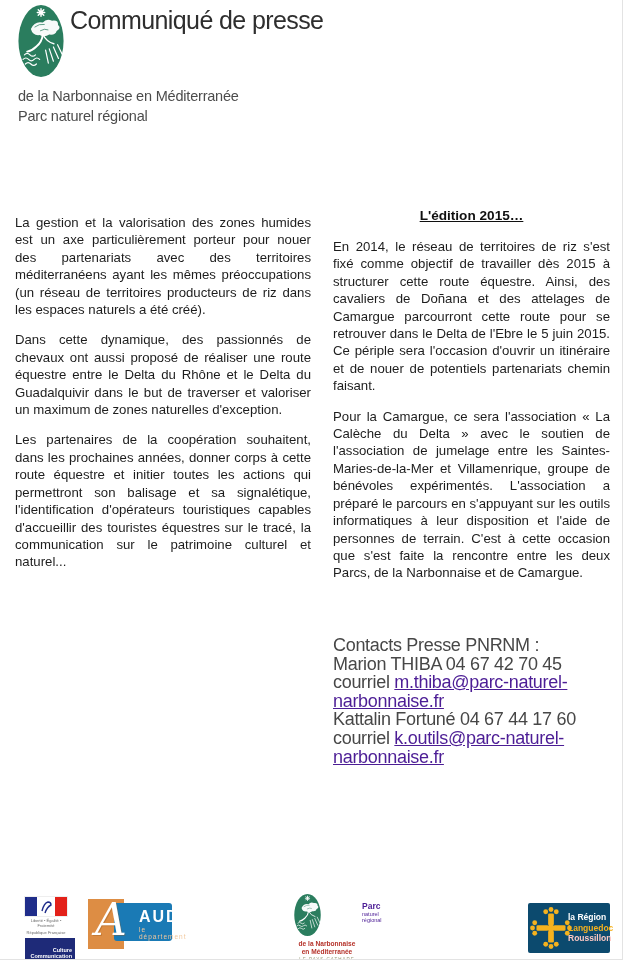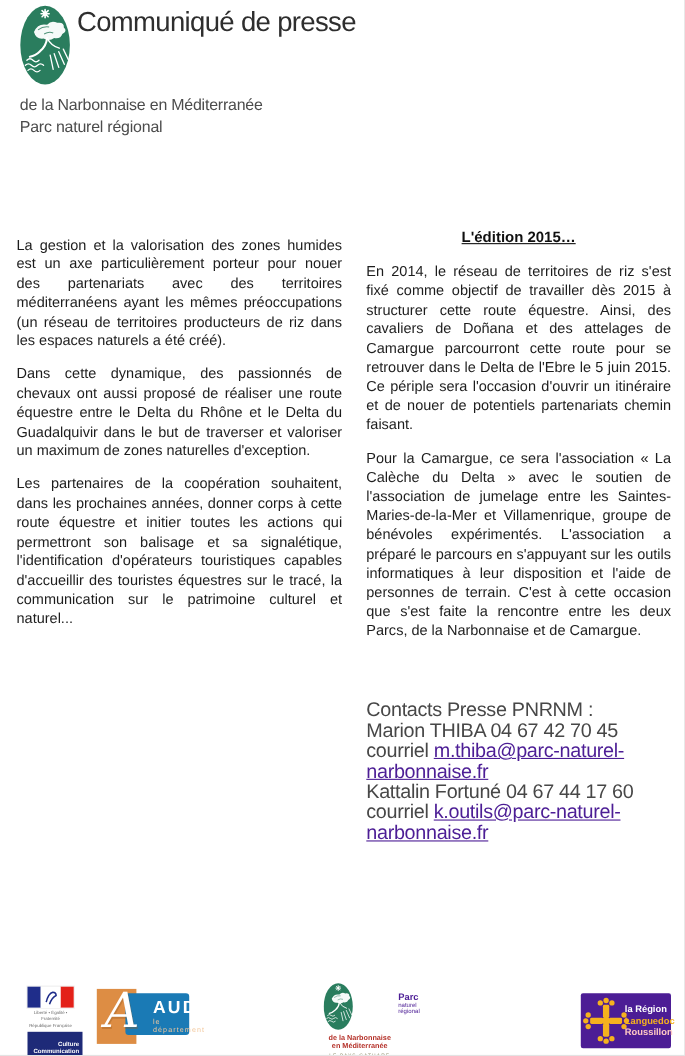--- a/index.html
+++ b/index.html
@@ -63,21 +63,21 @@
   .aude-name{font-size:16px;font-weight:bold;letter-spacing:2px;line-height:16px;}
   .aude-sub{font-size:6.5px;color:#f2c89d;letter-spacing:1px;margin-top:1px;}
   .pnr-footer{position:absolute;left:288px;top:888px;width:78px;height:70px;}
   .pnr-oval{position:absolute;left:6px;top:4px;width:27px;height:46px;}
   .pnr-words{position:absolute;left:36px;top:14px;text-align:left;color:#4c1d95;margin-left:38px;}
   .pnr-words .w1{font-size:8.5px;font-weight:bold;line-height:9px;}
   .pnr-words .w2{font-size:5.5px;line-height:6px;}
   .pnr-line2{position:absolute;left:0;top:52px;width:78px;text-align:center;font-size:6.6px;font-weight:bold;color:#b5322a;line-height:7.5px;}
   .pnr-line4{position:absolute;left:0;top:69px;width:78px;text-align:center;font-size:4.5px;color:#9b9b7a;letter-spacing:1px;}
   .region{
-    position:absolute;left:528px;top:903px;width:82px;height:50px;background:#4c1d95;border-radius:2px;
+    position:absolute;left:528px;top:903px;width:82px;height:50px;background:#0c4a6e;border-radius:2px;
   }
   .region .cross{position:absolute;left:1px;top:3px;width:44px;height:44px;}
   .region-words{position:absolute;left:40px;top:9px;line-height:10.5px;white-space:nowrap;}
   .region-words .r1{font-size:8.5px;font-weight:bold;color:#ffffff;}
   .region-words .r2{font-size:8.5px;font-weight:bold;color:#f5b21e;text-align:center;}
   .region-words .r3{font-size:8.5px;font-weight:bold;color:#ffc9c4;}
 </style>
 </head>
 <body>
 

